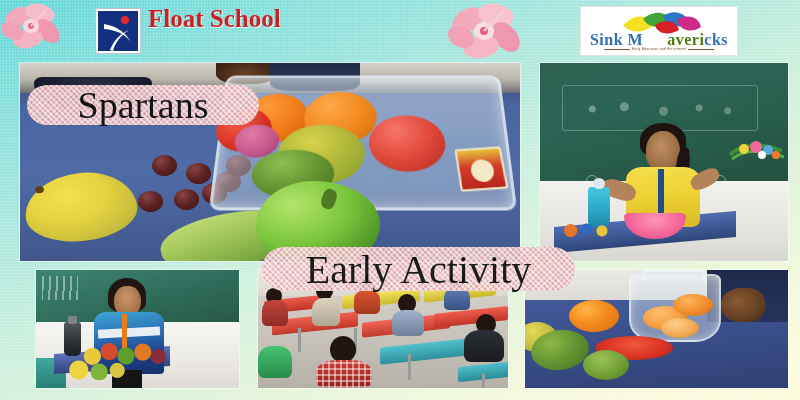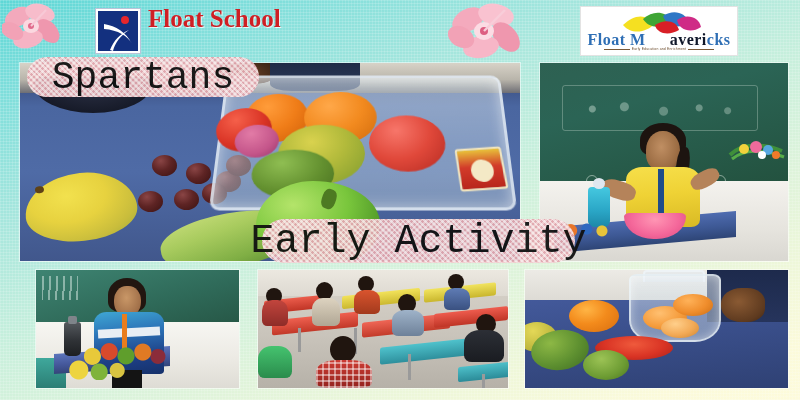--- a/index.html
+++ b/index.html
@@ -111,21 +111,21 @@
     position: absolute;
     left: 0; right: 0; top: 25px;
     text-align: center;
     font-family: "Liberation Serif", serif;
     font-size: 16px;
     font-weight: bold;
     color: #2f6fb5;
     letter-spacing: .5px;
     line-height: 1;
   }
-  .mavericks-plate .mav-word .m-red { color: #0f172a; margin-left: 24px; }
+  .mavericks-plate .mav-word .m-red { color: #4d7c0f; margin-left: 24px; }
   .mavericks-plate .mav-tag {
     position: absolute;
     left: 0; right: 0; top: 41px;
     text-align: center;
     font-size: 3.4px;
     color: #6b4a2a;
     letter-spacing: .2px;
     white-space: nowrap;
     line-height: 1;
   }
@@ -332,32 +332,33 @@
     background: radial-gradient(ellipse at 40% 30%, #e4d857 0%, #bfb83e 60%, #8e8c2c 100%);
     border-radius: 50%; }
   .jr-g3 { position:absolute; left:58px; top:80px; width:46px; height:30px;
     background: radial-gradient(ellipse at 40% 30%, #9cc355 0%, #6d9c33 60%, #4a7322 100%);
     border-radius: 50%; }
 
   
   .overlay-label {
     position: absolute;
     z-index: 20;
-    font-family: Liberation Mono, monospace;
+    font-family: Liberation Serif, serif;
     color: #111111;
     background:
       repeating-linear-gradient(45deg, rgba(255,255,255,.55) 0 2px, rgba(255,255,255,0) 2px 4px),
       repeating-linear-gradient(-45deg, rgba(214,138,150,.55) 0 2px, rgba(255,255,255,0) 2px 4px),
       #f1cdcf;
     border-radius: 26px;
     display: flex;
     align-items: center;
     justify-content: center;
     white-space: nowrap;
     opacity: .95;
+    margin-top: 28px;
   }
   #label-spartans {
     left: 27px; top: 57px;
     width: 232px; height: 40px;
     font-size: 38px;
   }
   #label-float-sink {
     left: 543px; top: 60px;
     width: 242px; height: 34px;
     font-size: 30px;
@@ -430,21 +431,21 @@
 
     <div class="mavericks-plate">
       <svg class="blobs" viewBox="0 0 82 26">
         <path d="M2 16 C12 6, 24 4, 34 14 C26 24, 10 26, 2 16 Z" fill="#f5e021"></path>
         <path d="M22 10 C32 1, 44 2, 50 11 C42 20, 28 20, 22 10 Z" fill="#3fa535"></path>
         <path d="M42 7 C52 0, 64 3, 68 13 C58 21, 46 18, 42 7 Z" fill="#2e77c6"></path>
         <path d="M56 11 C66 4, 78 8, 80 18 C70 25, 58 21, 56 11 Z" fill="#cf2b86"></path>
         <path d="M34 16 C44 9, 56 12, 58 21 C48 27, 36 25, 34 16 Z" fill="#d81f26"></path>
       </svg>
       <div class="mav-word">
-        <span>Float M</span><span class="m-red">averi</span><span>cks</span>
+        <span>Sink M</span><span class="m-red">averi</span><span>cks</span>
       </div>
       <div class="mav-tag"><span class="rule"></span><span>Early Education and Enrichment</span><span class="rule"></span></div>
     </div>
   </div>
 
   <div class="photo" id="photo-fruit-tray">
     <div class="pt-bg"></div>
     <div class="pt-wall"></div>
     <div class="pt-person-hand"></div>
     <div class="pt-person-body"></div>

